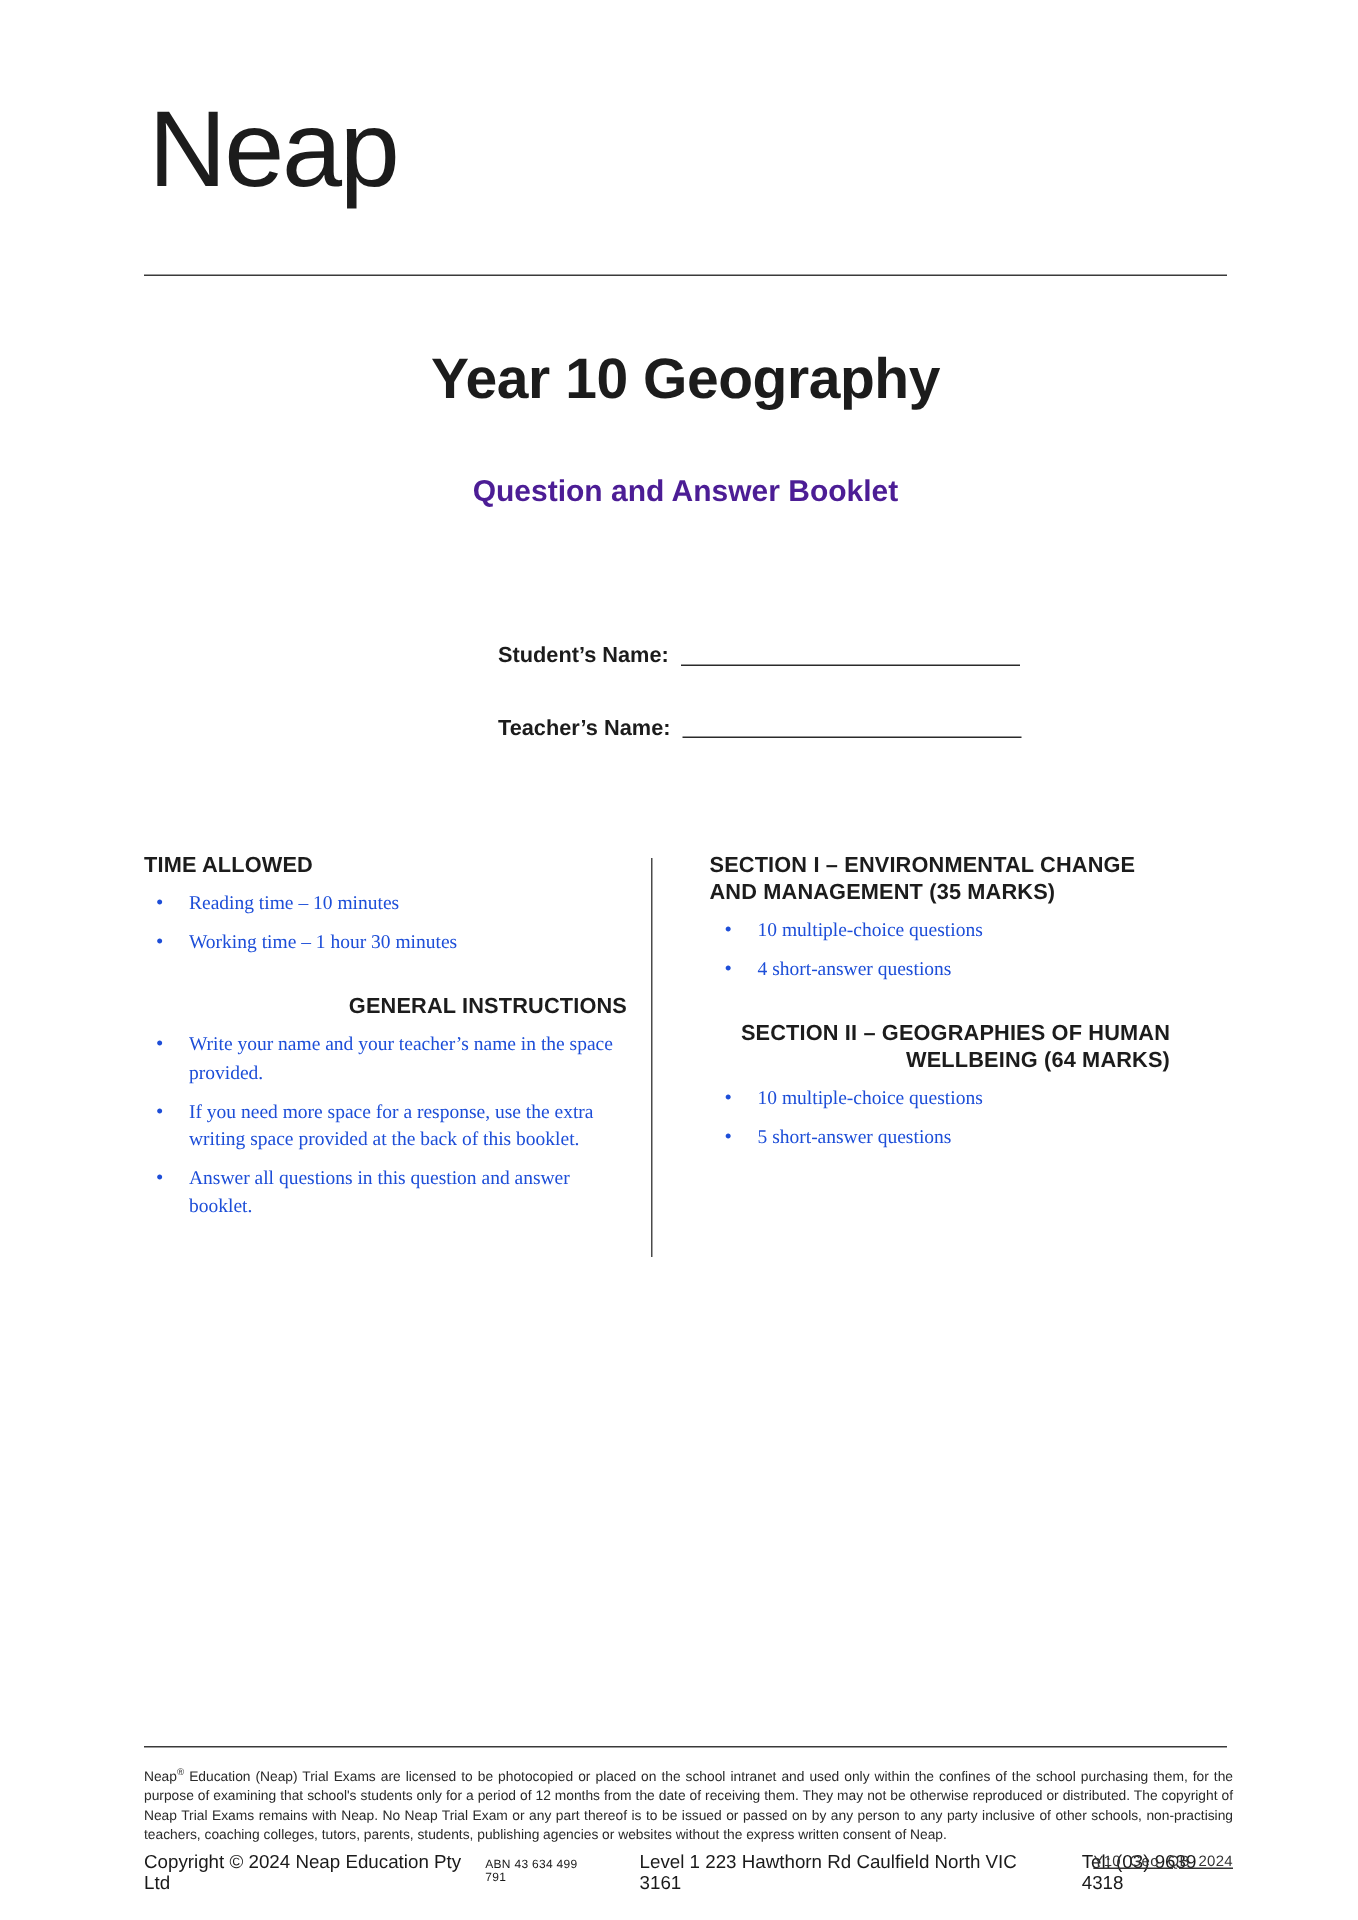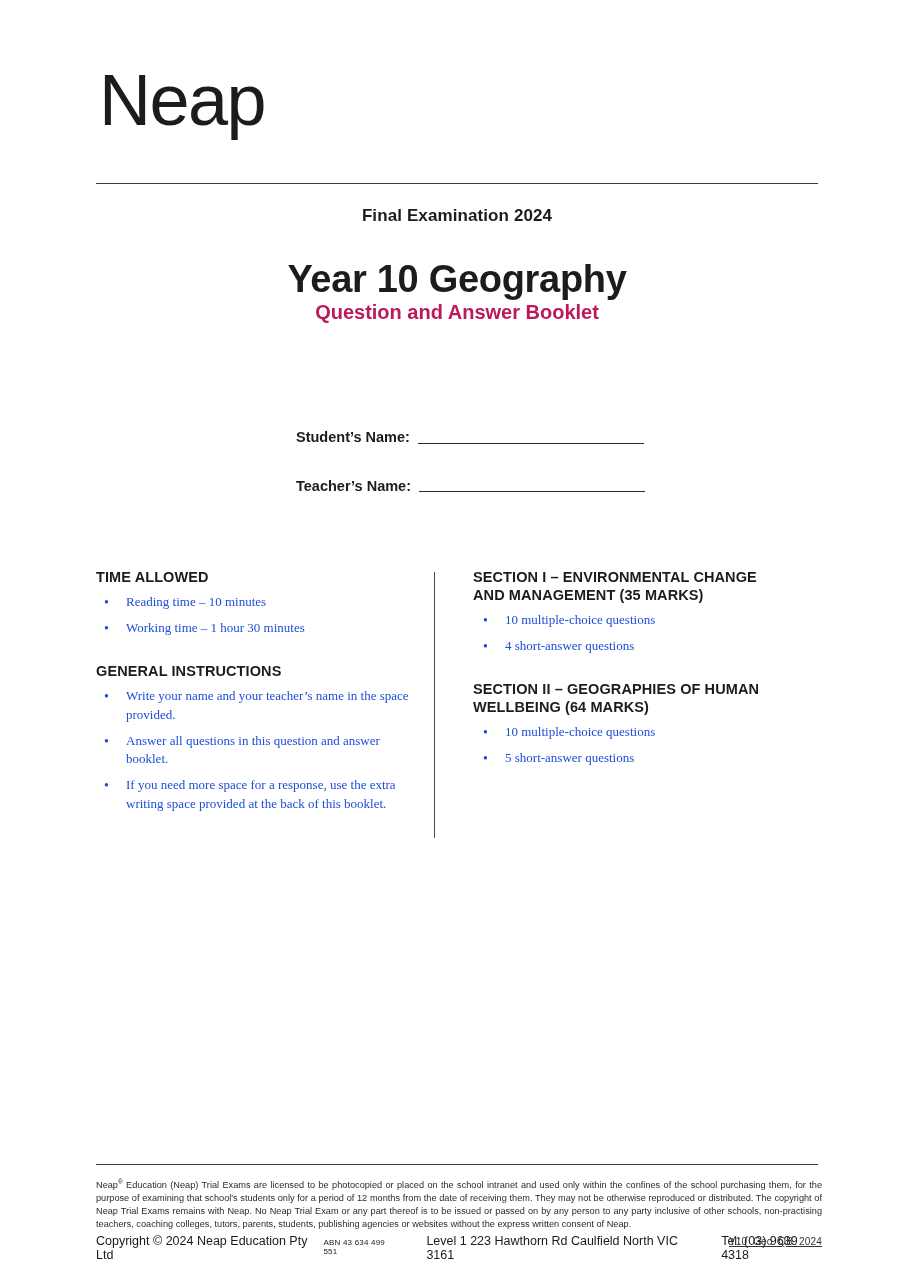--- a/index.html
+++ b/index.html
@@ -63,35 +63,37 @@
   .main-title {
     font-size: 38px;
     font-weight: 700;
     color: #1c1c1c;
     margin-top: 32px;
     letter-spacing: -0.3px;
   }
   .sub-title {
     font-size: 20px;
     font-weight: 700;
-    color: #be185d;
+    color: #4c1d95;
+    margin-top: 42px;
     letter-spacing: 0px;
   }
 
   
   .names {
     position: absolute;
     left: 296px;
     top: 430px;
     width: 420px;
   }
   .name-row {
     display: flex;
     align-items: flex-end;
     margin-bottom: 34px;
+    margin-left: 36px;
   }
   .name-label {
     font-size: 14.5px;
     font-weight: 700;
     color: #1c1c1c;
     white-space: nowrap;
     line-height: 1;
   }
   .name-rule {
     flex: 1;
@@ -128,21 +130,21 @@
     box-sizing: border-box;
   }
   .head {
     font-size: 14.5px;
     font-weight: 700;
     color: #1c1c1c;
     line-height: 1.25;
     margin: 0 0 7px 0;
     letter-spacing: 0.1px;
   }
-  .head.spaced { margin-top: 24px; }
+  .head.spaced { margin-top: 24px; text-align: right; }
   ul.bullets {
     list-style: none;
     margin: 0 0 0 0;
     padding: 0;
     font-family: "Liberation Serif", serif;
   }
   ul.bullets li {
     position: relative;
     padding-left: 30px;
     font-size: 13px;
@@ -218,21 +220,20 @@
 </head>
 <body>
 
 <div class="page">
 
   <div class="logo">Neap</div>
 
   <div class="top-rule"></div>
 
   <div class="title-block">
-    <div class="exam-line">Final Examination 2024</div>
     <div class="main-title">Year 10 Geography</div>
     <div class="sub-title">Question and Answer Booklet</div>
   </div>
 
   <div class="names">
     <div class="name-row">
       <span class="name-label">Student’s Name:</span>
       <span class="name-rule"></span>
     </div>
     <div class="name-row">
@@ -245,22 +246,22 @@
 
     <div class="col-left">
       <div class="head">TIME ALLOWED</div>
       <ul class="bullets">
         <li>Reading time – 10 minutes</li>
         <li>Working time – 1 hour 30 minutes</li>
       </ul>
       <div class="head spaced">GENERAL INSTRUCTIONS</div>
       <ul class="bullets">
         <li>Write your name and your teacher’s name in the space provided.</li>
+        <li>If you need more space for a response, use the extra writing space provided at the back of this booklet.</li>
         <li>Answer all questions in this question and answer booklet.</li>
-        <li>If you need more space for a response, use the extra writing space provided at the back of this booklet.</li>
       </ul>
     </div>
 
     <div class="divider"></div>
 
     <div class="col-right">
       <div class="head">SECTION I – ENVIRONMENTAL CHANGE AND MANAGEMENT (35 MARKS)</div>
       <ul class="bullets">
         <li>10 multiple-choice questions</li>
         <li>4 short-answer questions</li>
@@ -273,19 +274,19 @@
     </div>
 
   </div>
 
   <div class="footer-rule"></div>
 
   <div class="footer-text"><span>Neap</span><sup>®</sup> <span>Education (Neap) Trial Exams are licensed to be photocopied or placed on the school intranet and used only within the confines of the school purchasing them, for the purpose of examining that school's students only for a period of 12 months from the date of receiving them. They may not be otherwise reproduced or distributed. The copyright of Neap Trial Exams remains with Neap. No Neap Trial Exam or any part thereof is to be issued or passed on by any person to any party inclusive of other schools, non-practising teachers, coaching colleges, tutors, parents, students, publishing agencies or websites without the express written consent of Neap.</span></div>
 
   <div class="footer-bottom">
     <span class="fb-copy">Copyright © 2024 Neap Education Pty Ltd</span>
-    <span class="fb-abn">ABN 43 634 499 551</span>
+    <span class="fb-abn">ABN 43 634 499 791</span>
     <span class="fb-addr">Level 1 223 Hawthorn Rd Caulfield North VIC 3161</span>
     <span class="fb-tel">Tel: (03) 9639 4318</span>
     <span class="fb-code">Y10_Geo_QB_2024</span>
   </div>
 
 </div>
 
 </body></html>

